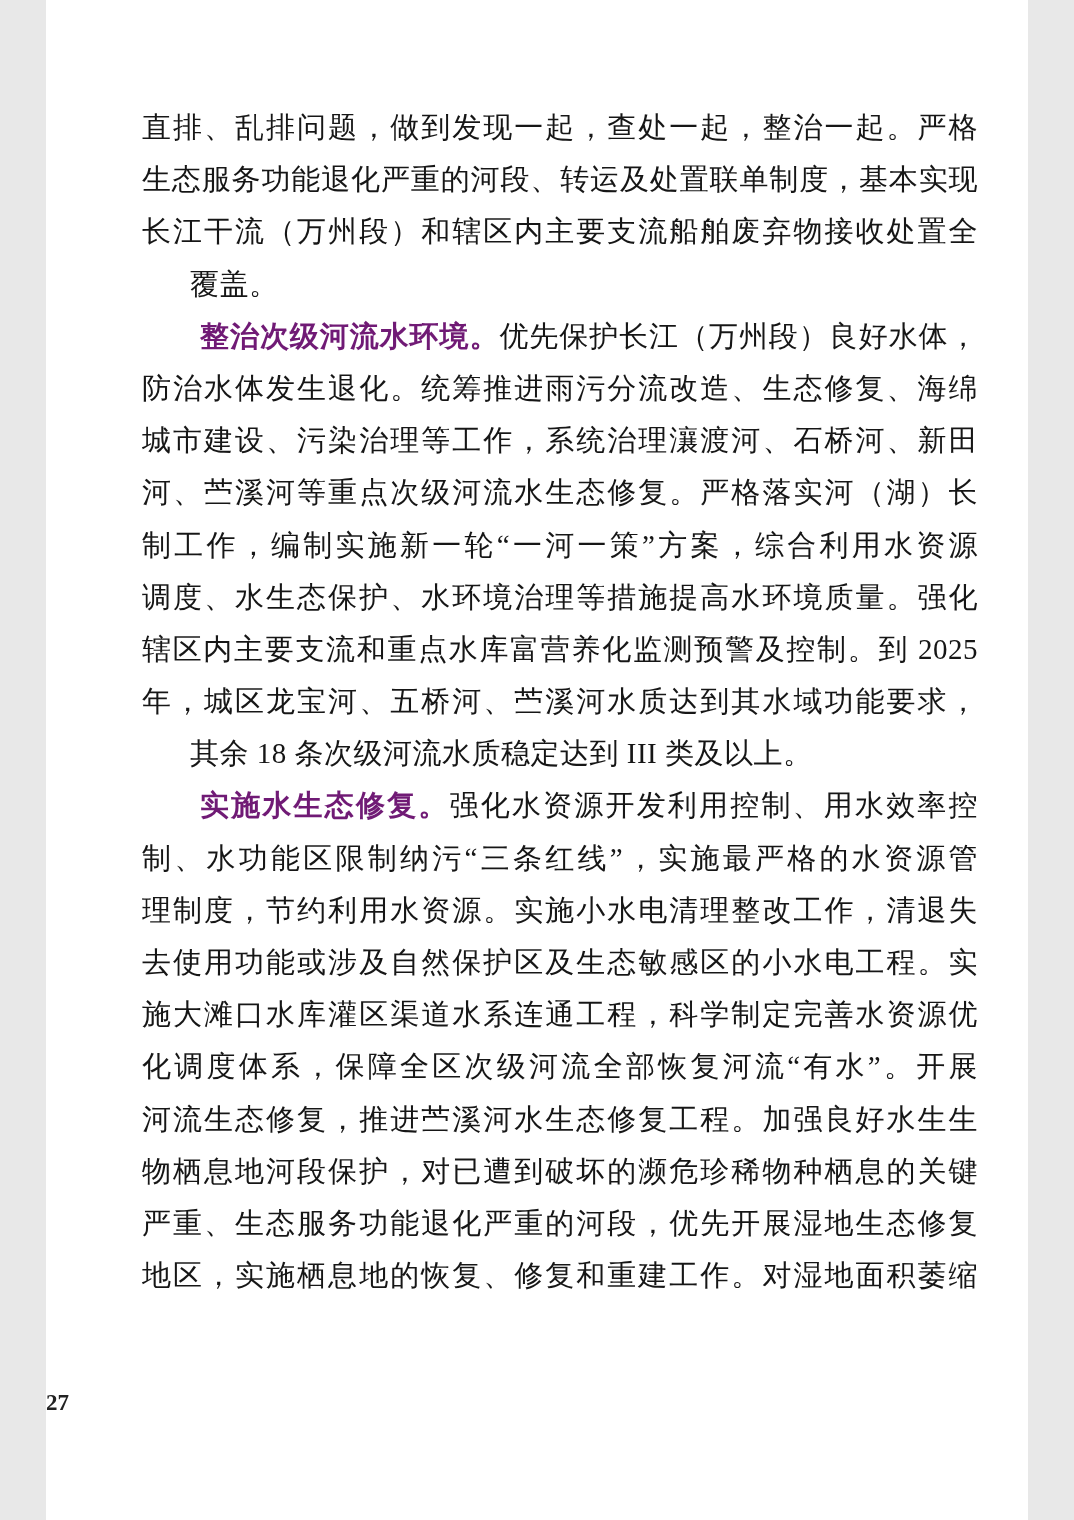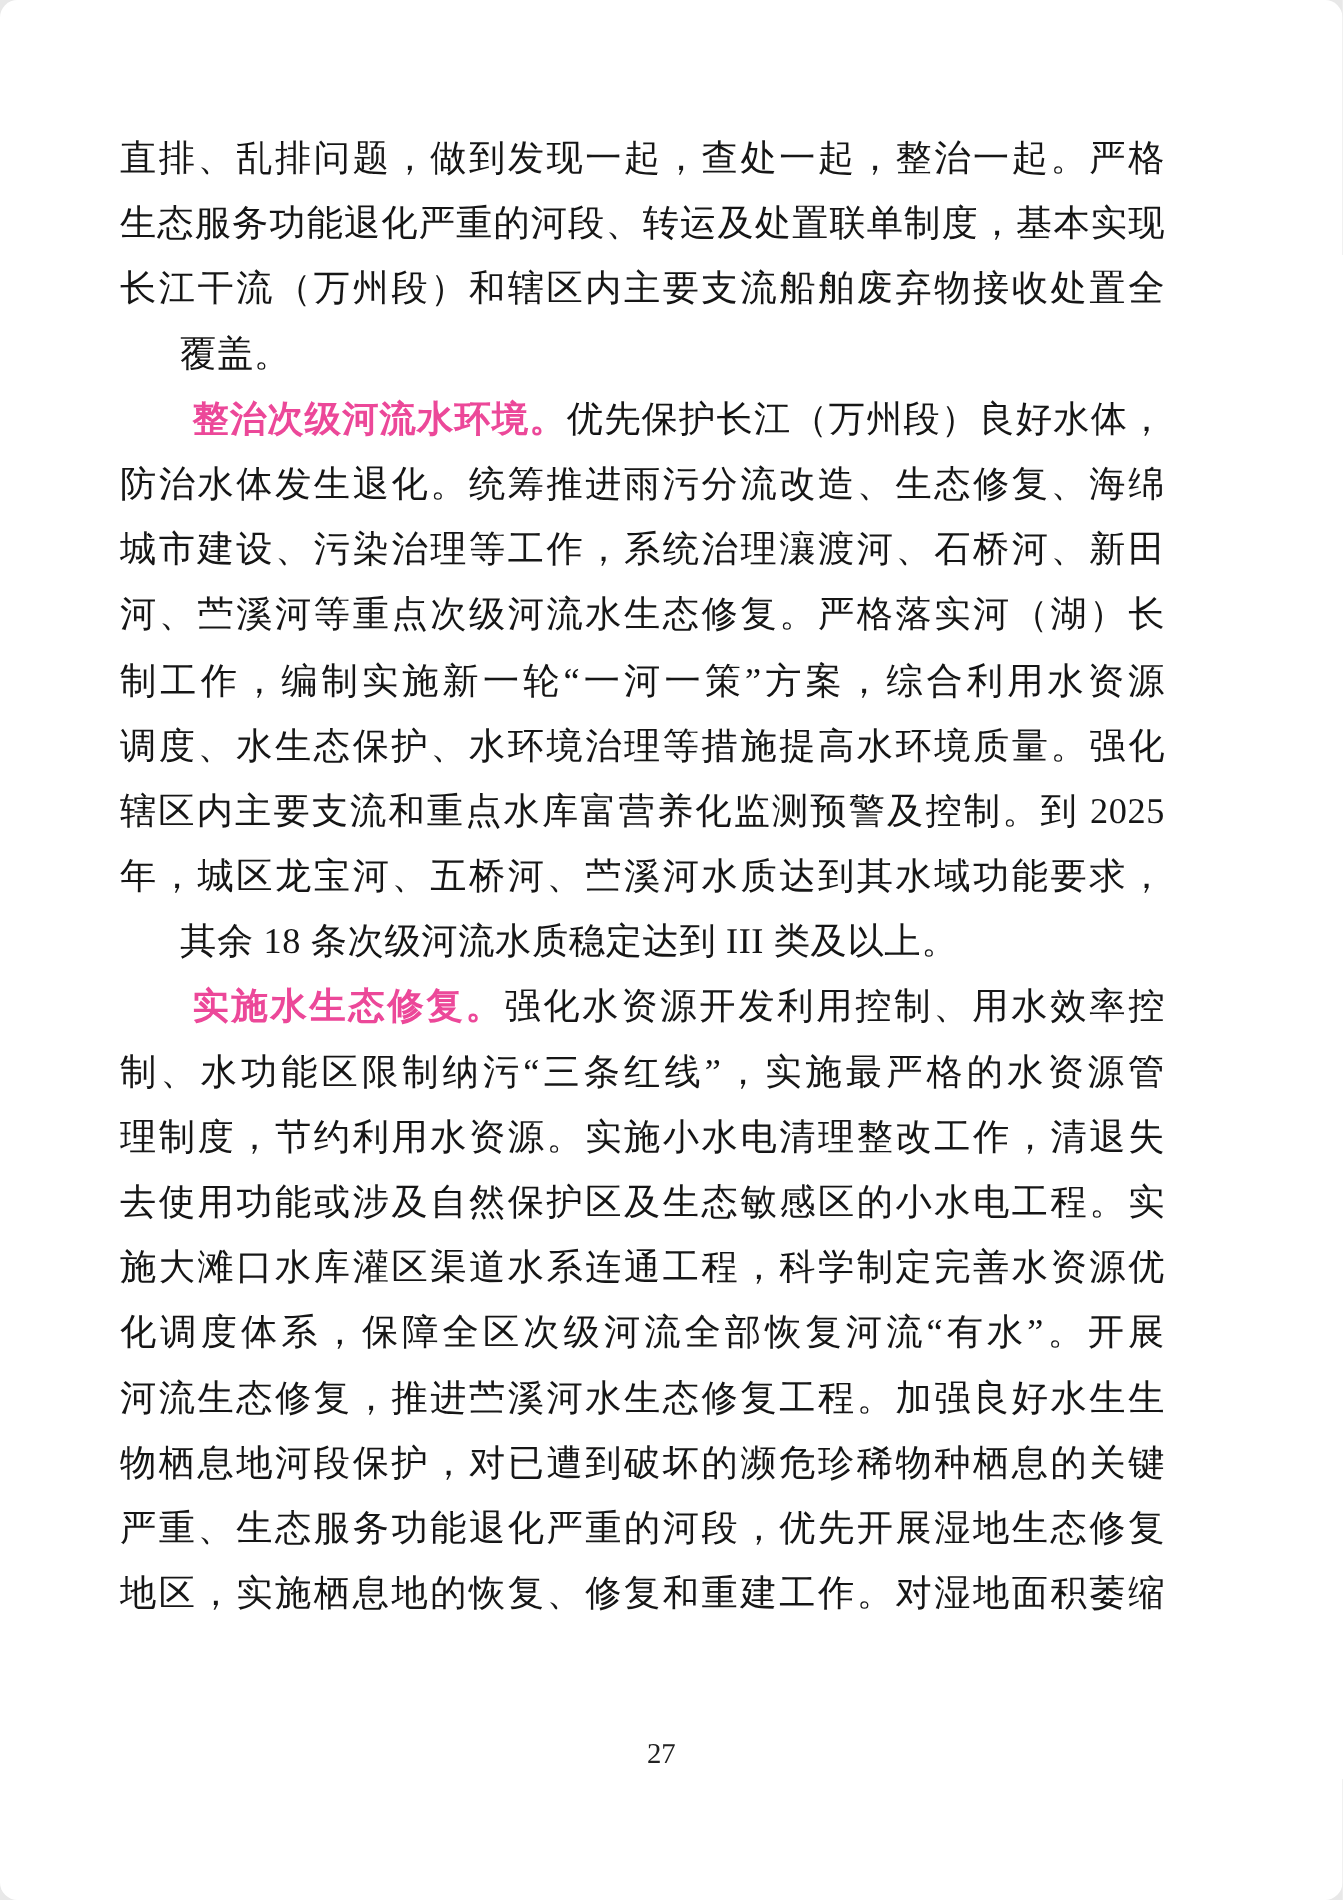--- a/index.html
+++ b/index.html
@@ -2,26 +2,25 @@
 <html lang="zh"><head>
 <meta charset="utf-8">
 <style>
   html, body {
     margin: 0;
     padding: 0;
     background: #e8e8e8;
   }
   .page {
     position: relative;
-    width: 1074px;
+    width: 982px;
     height: 1520px;
     margin: 0 auto;
     background: #ffffff;
     overflow: hidden;
-    border-radius: 14px;
   }
   .textblock {
     position: absolute;
     left: 96px;
     top: 101px;
     width: 836px;
   }
   .line {
     font-family: "Liberation Serif", "DejaVu Serif", serif;
     font-size: 29px;
@@ -35,31 +34,32 @@
   .line.last {
     text-align-last: left;
     margin-left: 48px;
   }
   .line.indent {
     text-indent: 58px;
   }
   .heading {
     font-family: Liberation Serif, serif;
     font-weight: 700;
-    color: #ec4899;
+    color: #701a75;
   }
   .page-number {
     position: absolute;
     left: 0;
     right: 16px;
     top: 1390px;
-    text-align: center;
+    text-align: left;
     font-family: "Liberation Serif", "DejaVu Serif", serif;
     font-size: 23px;
     color: #222222;
+    font-weight: bold;
   }
 </style>
 </head>
 <body>
 
 <div class="page">
   <main class="textblock">
       <div class="line"><span>直排、乱排问题，做到发现一起，查处一起，整治一起。严格</span></div>
       <div class="line"><span>生态服务功能退化严重的河段、转运及处置联单制度，基本实现</span></div>
       <div class="line"><span>长江干流（万州段）和辖区内主要支流船舶废弃物接收处置全</span></div>

